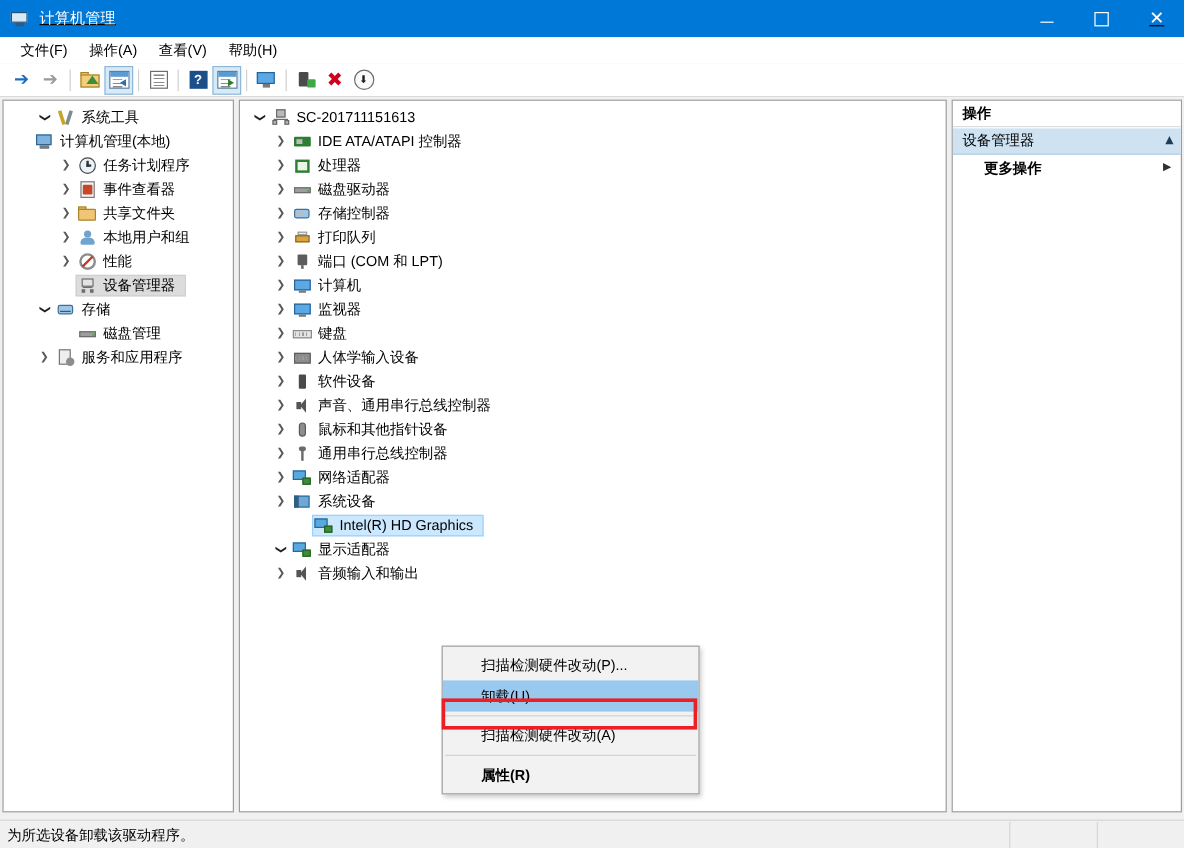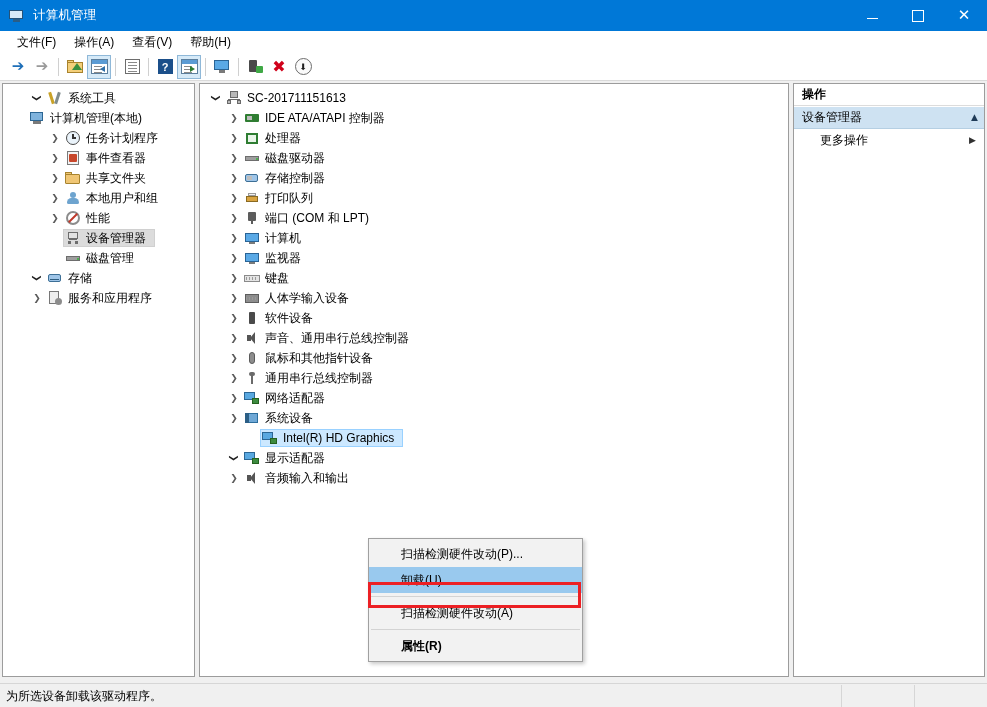--- a/index.html
+++ b/index.html
@@ -16,21 +16,21 @@
     position: relative;
     width: 987px; height: 707px;
     background: #f0f0f0;
   }
 
   
   .titlebar {
     position: absolute; left: 0; top: 0;
     width: 987px; height: 31px;
     background: #0078d7;
-    display: flex; align-items: center;
+    display: flex; align-items: center; text-decoration: underline;
   }
   .title-icon {
     width: 16px; height: 16px;
     margin-left: 9px; margin-right: 8px;
     position: relative; flex: none;
   }
   .title-text {
     color: #ffffff; font-size: 12.5px;
     letter-spacing: .2px;
     flex: 1 1 auto;
@@ -149,21 +149,21 @@
     font-size: 12px;
   }
   .act-section .lbl { flex: 1 1 auto; }
   .act-section .chevup {
     font-size: 9px; color: #1f3b57; font-family: "DejaVu Sans", sans-serif;
   }
   .act-row {
     height: 22px; display: flex; align-items: center;
     padding: 0 8px 0 26px; font-size: 12px;
   }
-  .act-row .lbl { flex: 1 1 auto; }
+  .act-row .lbl { flex: 1 1 auto; font-weight: bold; }
   .act-row .arrow { font-size: 9px; color: #303030; font-family: "DejaVu Sans", sans-serif; }
 
   
   .statusbar {
     position: absolute; left: 0; top: 683px;
     width: 987px; height: 24px;
     background: #f0f0f0;
     border-top: 1px solid #d6d6d6;
     display: flex; align-items: center;
     font-size: 12px;
@@ -479,42 +479,42 @@
                 <span class="ic">
                   <i class="dm-body"></i>
                   <i class="dm-stem"></i>
                   <i class="dm-leg1"></i>
                   <i class="dm-leg2"></i>
                 </span>
               </span>
               <span class="tlabel">设备管理器</span>
             </span>
           </div>
+          <div class="trow" style="padding-left: 26px;">
+            <span class="chev open" style="transform: rotate(90deg);">❯</span>
+            <span class="tlabel-wrap">
+              <span class="tnode-icon">
+                <span class="ic">
+                  <i class="sto-body"></i>
+                  <i class="sto-line"></i>
+                </span>
+              </span>
+              <span class="tlabel">存储</span>
+            </span>
+          </div>
           <div class="trow" style="padding-left: 44px;">
             <span class="chev"></span>
             <span class="tlabel-wrap">
               <span class="tnode-icon">
                 <span class="ic">
                   <i class="disk-body"></i>
                   <i class="disk-dot"></i>
                 </span>
               </span>
               <span class="tlabel">磁盘管理</span>
-            </span>
-          </div>
-          <div class="trow" style="padding-left: 26px;">
-            <span class="chev open" style="transform: rotate(90deg);">❯</span>
-            <span class="tlabel-wrap">
-              <span class="tnode-icon">
-                <span class="ic">
-                  <i class="sto-body"></i>
-                  <i class="sto-line"></i>
-                </span>
-              </span>
-              <span class="tlabel">存储</span>
             </span>
           </div>
           <div class="trow" style="padding-left: 26px;">
             <span class="chev">❯</span>
             <span class="tlabel-wrap">
               <span class="tnode-icon">
                 <span class="ic">
                   <i class="svc-body"></i>
                   <i class="svc-gear"></i>
                 </span>

